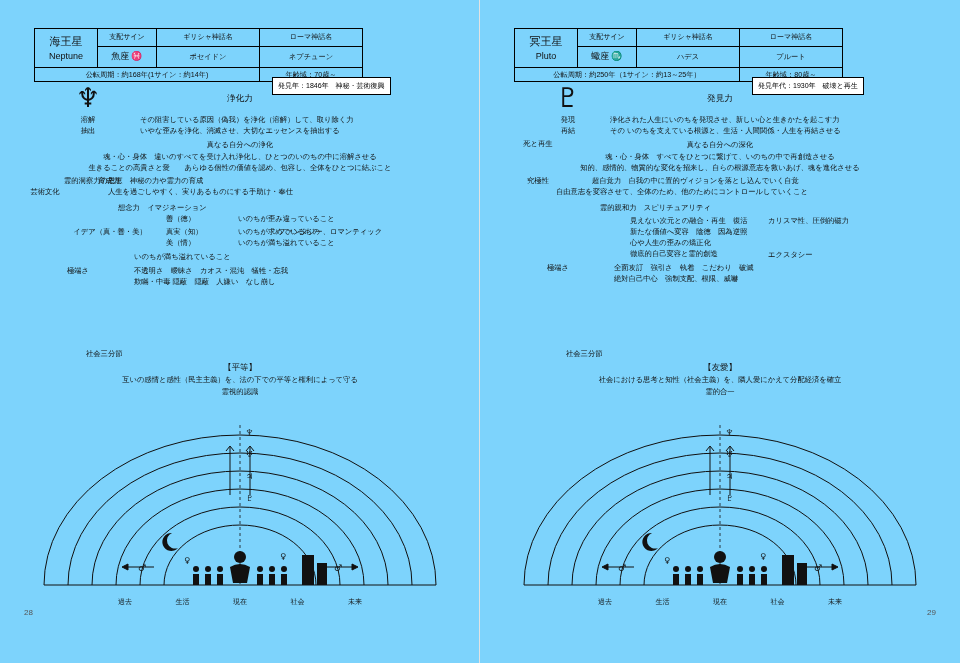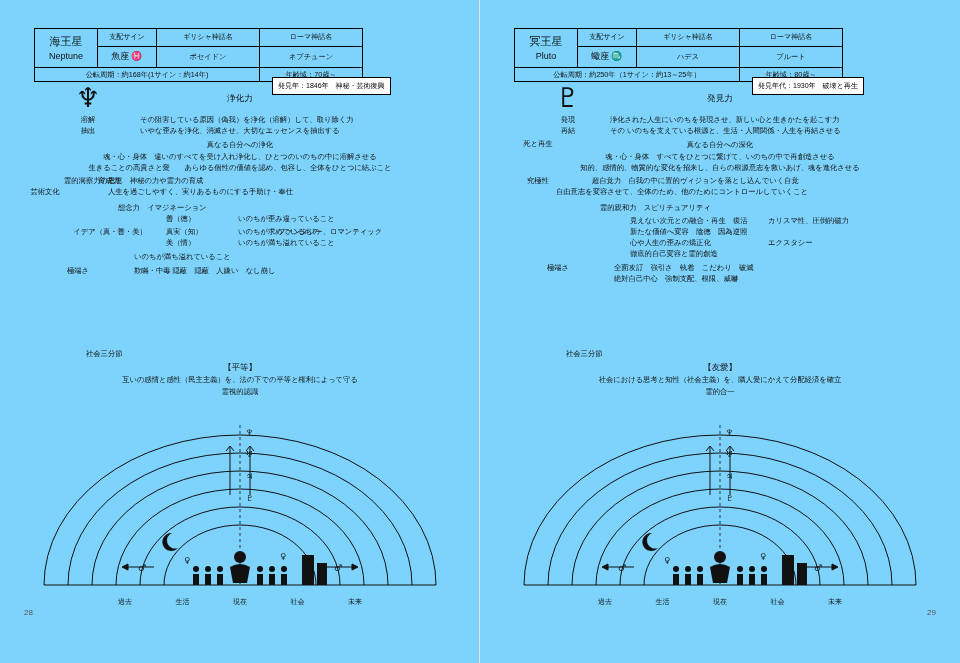--- a/index.html
+++ b/index.html
@@ -186,20 +186,21 @@
         <span style="padding-left:166px;display:inline-block;width:70px;">美（情）</span>
         <span style="display:inline-block;">いのちが満ち溢れていること</span>
       </div>
 
       <div class="row" style="margin-top:3px;">
         <span style="padding-left:134px;display:inline-block;">いのちが満ち溢れていること</span>
       </div>
 
       <div class="row" style="margin-top:3px;">
         <span class="lbl-left" style="left:56px;width:44px;">極端さ</span>
+        <span style="padding-left:134px;display:inline-block;">不透明さ　曖昧さ　カオス・混沌　犠牲・忘我</span>
       </div>
       <div class="row">
         <span style="padding-left:134px;display:inline-block;">欺瞞・中毒 隠蔽　隠蔽　人嫌い　なし崩し</span>
       </div>
     </div>
 
     <div class="lower" style="top:348px;">
       <div class="hd">社会三分節</div>
       <div class="eq">【平等】</div>
       <div class="ln">互いの感情と感性（民主主義）を、法の下での平等と権利によって守る</div>
@@ -344,21 +345,21 @@
 
       <div class="row" style="margin-top:2px;">
         <span style="padding-left:150px;display:inline-block;">見えない次元との融合・再生　復活</span>
         <span style="position:absolute;left:288px;top:0;">カリスマ性、圧倒的磁力</span>
       </div>
       <div class="row">
         <span style="padding-left:150px;display:inline-block;">新たな価値へ変容　陰徳　因為逆照</span>
       </div>
       <div class="row">
         <span style="padding-left:150px;display:inline-block;">心や人生の歪みの矯正化</span>
-        <span style="position:absolute;left:288px;top:0;">エクスタシー</span>
+        <span style="position:absolute;left:288px;top:12px;">エクスタシー</span>
       </div>
       <div class="row">
         <span style="padding-left:150px;display:inline-block;">徹底的自己変容と霊的創造</span>
       </div>
 
       <div class="row" style="margin-top:3px;">
         <span class="lbl-left" style="left:56px;width:44px;">極端さ</span>
         <span style="padding-left:134px;display:inline-block;">全面攻訂　強引さ　執着　こだわり　破滅</span>
       </div>
       <div class="row">

